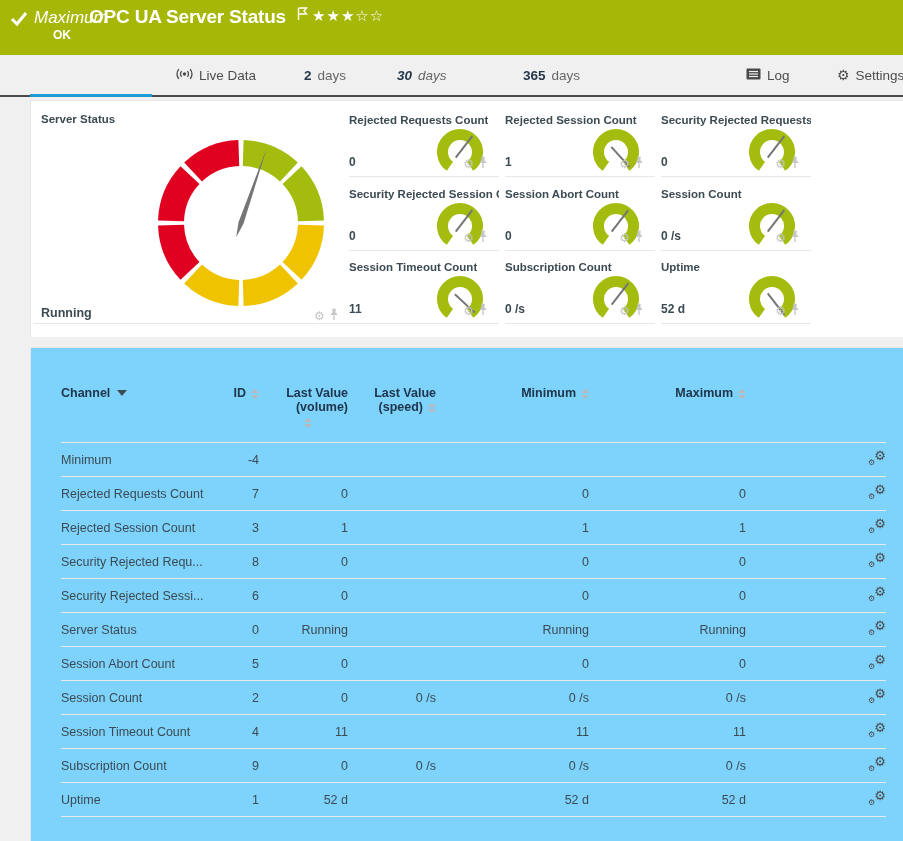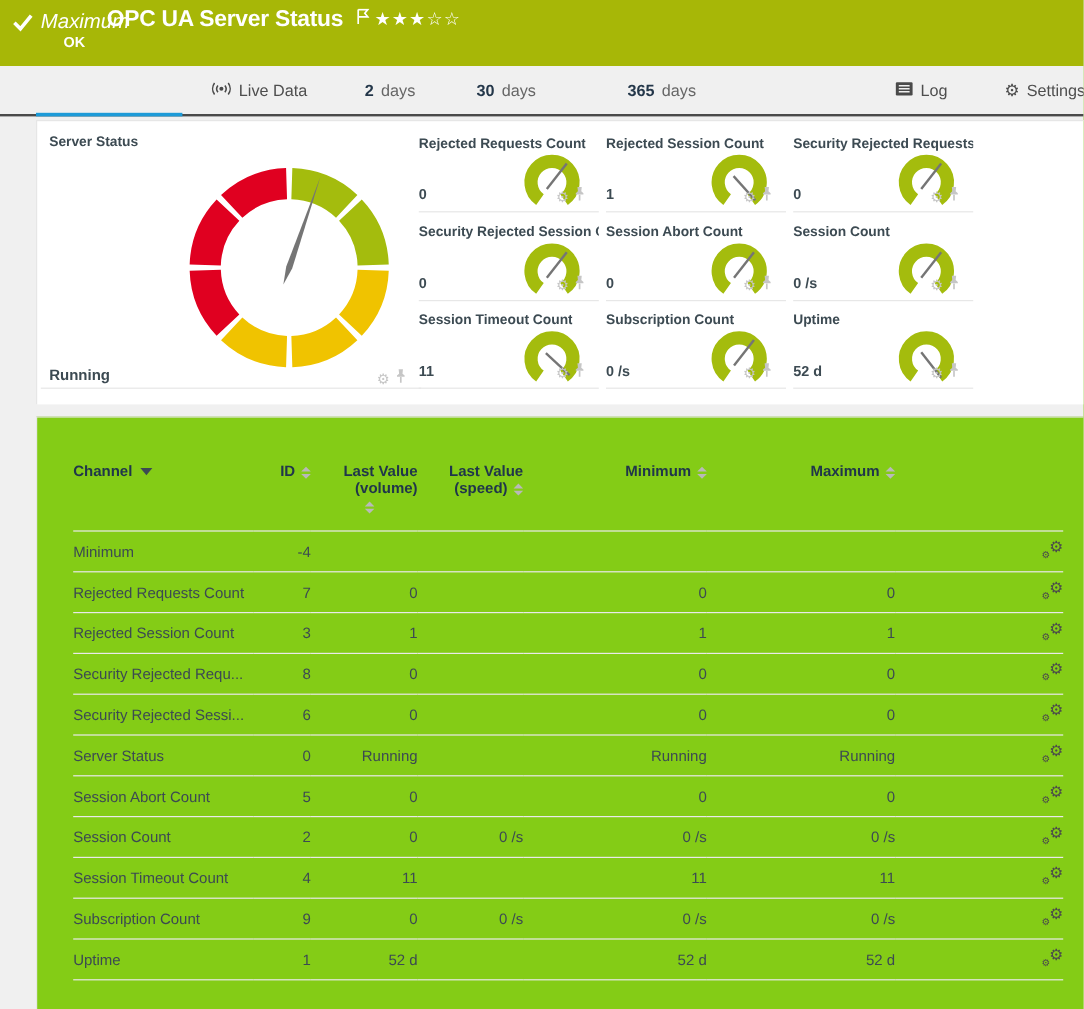--- a/index.html
+++ b/index.html
@@ -18,21 +18,21 @@
   .tabbar{position:absolute;left:0;top:55px;width:903px;height:42px;background:#f0f0f0;}
   .tab-darkline{position:absolute;left:0;bottom:0;width:100%;height:2px;background:#4a4a4a;}
   .tab{position:absolute;top:0;height:40px;display:flex;align-items:center;gap:6px;font-size:13.5px;color:#4e4e4e;cursor:pointer;white-space:nowrap;}
   .tab .num{font-weight:700;color:#24374a;}
   .tab .unit{color:#666;}
   .tab.active{color:#24374a;font-weight:700;}
   .tab-underline{position:absolute;left:30px;bottom:0;width:122px;height:3px;background:#1d9bd8;z-index:2;}
 
   
   .gauges-panel{position:absolute;left:30px;top:100px;width:873px;height:237px;background:#fff;border-top:1px solid #e6e6e6;border-left:1px solid #e6e6e6;box-sizing:border-box;}
-  .table-panel{position:absolute;left:30px;top:347px;width:873px;height:494px;background:#84cc16;border-top:1px solid #e6e6e6;border-left:1px solid #e6e6e6;box-sizing:border-box;}
+  .table-panel{position:absolute;left:30px;top:347px;width:873px;height:494px;background:#7dd3fc;border-top:1px solid #e6e6e6;border-left:1px solid #e6e6e6;box-sizing:border-box;}
 
   .panel-title{font-size:11.5px;font-weight:700;color:#3c4a52;white-space:nowrap;}
   .panel-value{font-size:12px;font-weight:700;color:#3c4a52;white-space:nowrap;}
   .hairline{background:#e7e7e7;height:1px;}
 
   .big-gauge-area{position:absolute;left:0;top:0;width:318px;height:237px;}
   .big-title{position:absolute;left:10px;top:12px;}
   .big-svg{position:absolute;left:120px;top:32px;}
   .big-value{position:absolute;left:10px;top:205px;font-size:12.5px;}
   .big-underline{position:absolute;left:3px;top:222px;width:317px;}
@@ -102,21 +102,21 @@
           <path d="M5.6 4.2 a4.5 4.5 0 0 0 0 5.6 M2.8 2.2 a8 8 0 0 0 0 9.6" fill="none" stroke="#4a4a4a" stroke-width="1.3"></path>
           <path d="M11.4 4.2 a4.5 4.5 0 0 1 0 5.6 M14.2 2.2 a8 8 0 0 1 0 9.6" fill="none" stroke="#4a4a4a" stroke-width="1.3"></path>
         </svg>
     </span>
     <span>Live Data</span>
   </div>
   <div class="tab" style="left:304px;">
     <span class="num">2</span>
     <span class="unit">days</span>
   </div>
-  <div class="tab" style="left:397px;">
+  <div class="tab" style="left:397px;font-style:italic;">
     <span class="num">30</span>
     <span class="unit">days</span>
   </div>
   <div class="tab" style="left:492px;margin-left:31px;">
     <span class="num">365</span>
     <span class="unit">days</span>
   </div>
   <div class="tab" style="left:746px;">
     <span>
       <svg width="15" height="12" viewBox="0 0 15 12">

